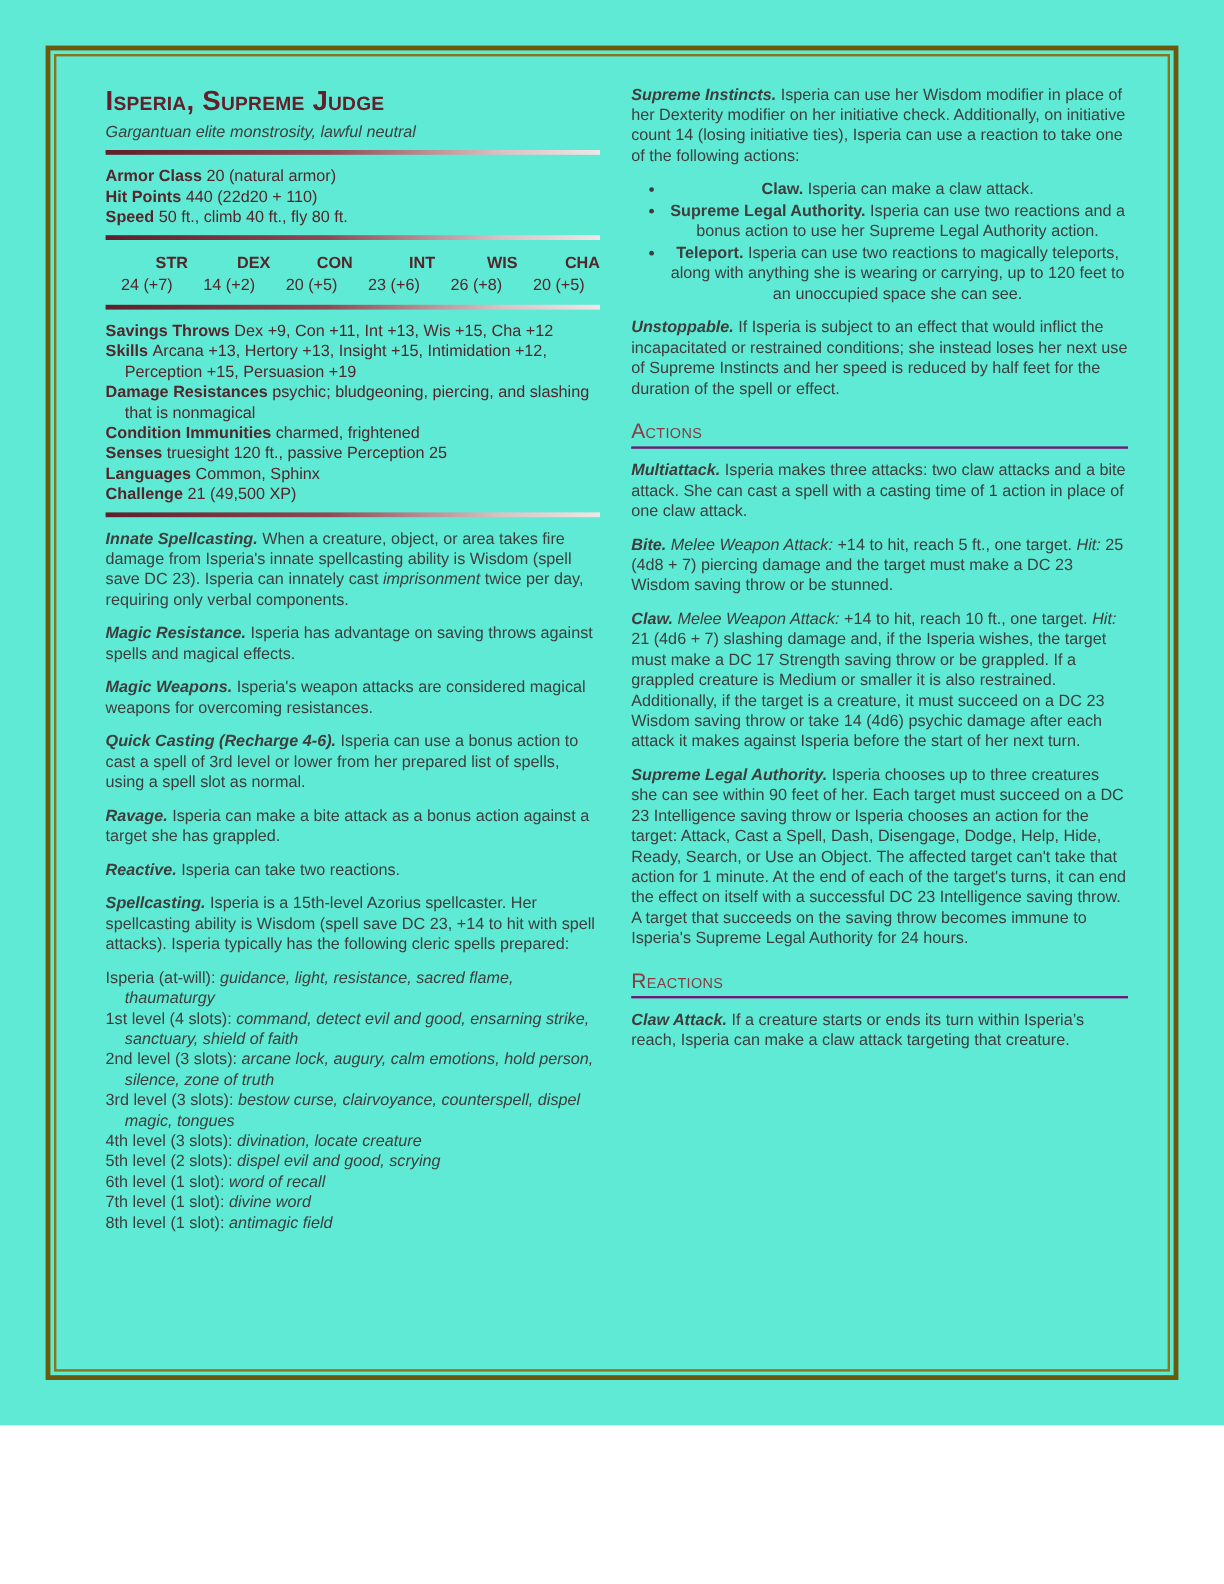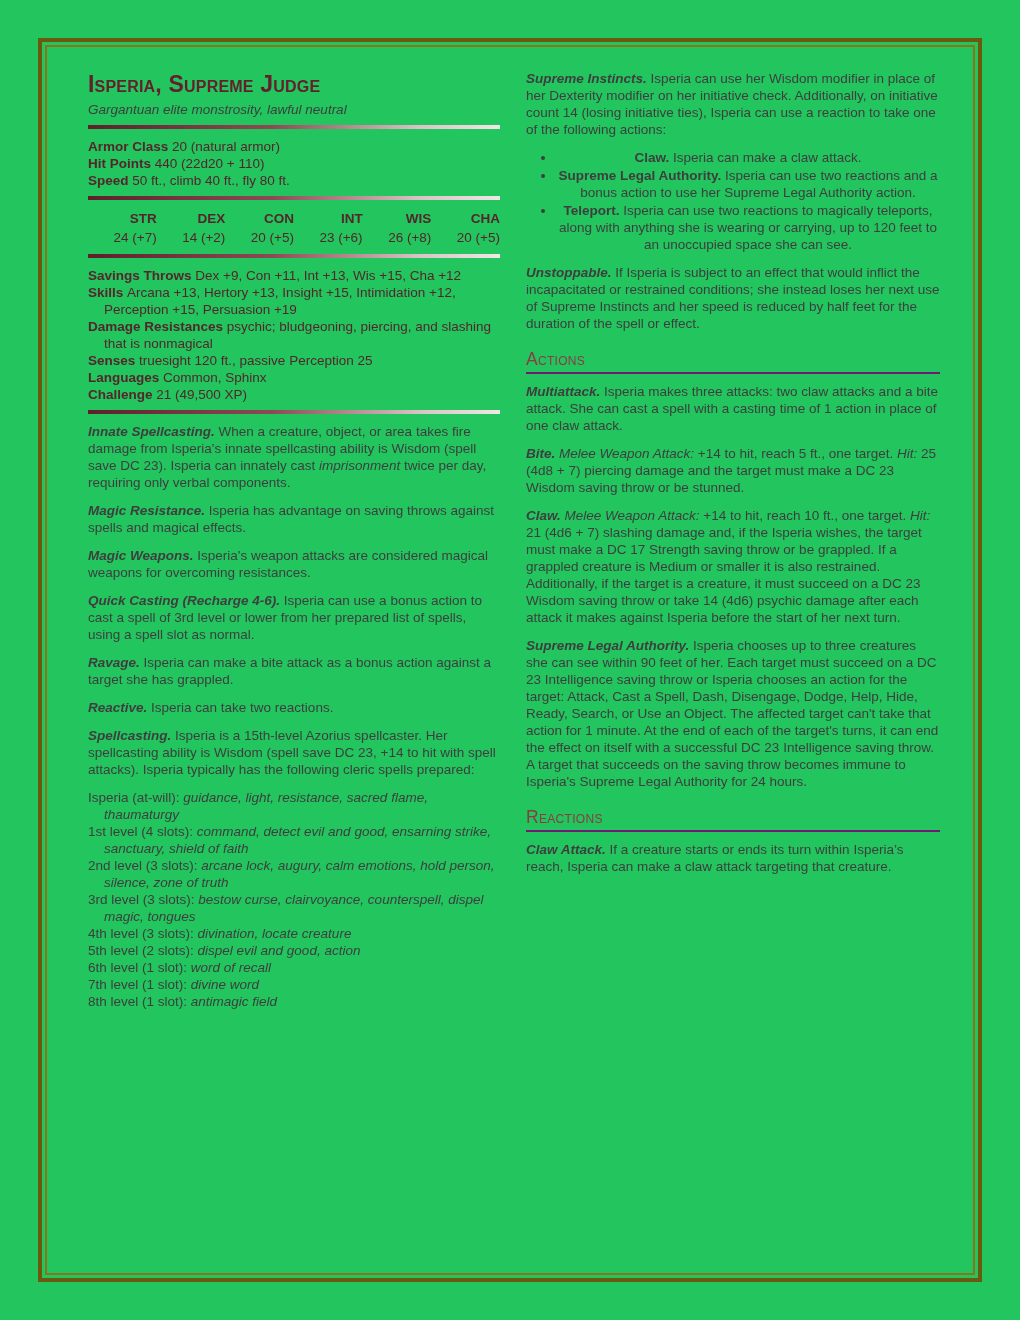--- a/index.html
+++ b/index.html
@@ -1,19 +1,19 @@
 <!DOCTYPE html>
 <html><head>
 <meta charset="utf-8">
 <style>
   html,body{margin:0;padding:0;background:#ffffff;}
   .page{
     position:relative;
-    width:1020px;height:1320px;
-    background:#22c55e;
+    width:1020px;height:1188px;
+    background:#5eead4;
     font-family:"Liberation Sans", sans-serif;
     font-size:13.5px;line-height:1.26;color:#3e3e3e;
     overflow:hidden;
   }
   .frame{position:absolute;left:38px;top:38px;right:38px;bottom:38px;
     border:4px solid #6b590e;padding:3px;box-sizing:border-box;}
   .frame-inner{width:100%;height:100%;border:2px solid #8b751b;box-sizing:border-box;}
   .content{position:absolute;left:88px;top:70px;width:852px;display:flex;gap:26px;}
   .col-left{width:412px;flex:0 0 412px;}
   .col-right{width:414px;flex:0 0 414px;}
@@ -22,21 +22,21 @@
     font-size:23px;font-weight:bold;color:#63202c;
     font-variant:small-caps;letter-spacing:.2px;
   }
   .subtitle{font-style:italic;color:#3e3e3e;margin:0 0 6px 0;}
   .rule{height:4px;border:0;margin:7px 0 9px 0;
     background:linear-gradient(90deg,#5e1f2b 0%,#8e4a54 45%,#d9c2c4 80%,#f0e7e7 100%);}
   .kv{color:#54262c;padding-left:16px;text-indent:-16px;}
   .kv .b{font-weight:bold;}
   .abilities{width:100%;border-collapse:collapse;color:#54262c;margin:2px 0;}
   .abilities th{font-weight:bold;text-align:right;padding:1px 0;}
-  .abilities td{text-align:right;padding:1px 0;}
+  .abilities td{text-align:center;padding:1px 0;}
   p.trait{margin:0 0 11px 0;}
   .tname{font-weight:bold;font-style:italic;}
   .it{font-style:italic;}
   .spell-line{padding-left:16px;text-indent:-16px;}
   .spells-block{margin-top:2px;}
   ul.opts{margin:0 0 11px 0;padding-left:30px;text-align:center;}
   ul.opts li{margin:0 0 1px 0;}
   ul.opts .bname{font-weight:bold;}
   h2.sec{
     margin:16px 0 9px 0;font-size:17.5px;font-weight:normal;
@@ -88,20 +88,21 @@
               <td>20 (+5)</td>
             </tr>
           </tbody>
       </table>
       <div class="rule"></div>
 
       <div id="details">
           <div class="kv"><span class="b">Savings Throws </span><span>Dex +9, Con +11, Int +13, Wis +15, Cha +12</span></div>
           <div class="kv"><span class="b">Skills </span><span>Arcana +13, Hertory +13, Insight +15, Intimidation +12, Perception +15, Persuasion +19</span></div>
           <div class="kv"><span class="b">Damage Resistances </span><span>psychic; bludgeoning, piercing, and slashing that is nonmagical</span></div>
+          <div class="kv"><span class="b">Condition Immunities </span><span>charmed, frightened</span></div>
           <div class="kv"><span class="b">Senses </span><span>truesight 120 ft., passive Perception 25</span></div>
           <div class="kv"><span class="b">Languages </span><span>Common, Sphinx</span></div>
           <div class="kv"><span class="b">Challenge </span><span>21 (49,500 XP)</span></div>
         </div>
       <div class="rule"></div>
 
       <div id="traits" style="margin-top:2px;">
           <p class="trait"><span class="tname">Innate Spellcasting.  </span><span>When a creature, object, or area takes fire damage from  Isperia's innate spellcasting ability is Wisdom (spell save DC 23).  Isperia can innately cast </span><span class="it">imprisonment</span><span> twice per day, requiring only verbal components.</span></p>
           <p class="trait"><span class="tname">Magic Resistance.  </span><span>Isperia has advantage on saving throws against spells and magical effects.</span></p>
           <p class="trait"><span class="tname">Magic Weapons.  </span><span>Isperia's weapon attacks are considered magical weapons for overcoming resistances.</span></p>
@@ -109,21 +110,21 @@
           <p class="trait"><span class="tname">Ravage.  </span><span>Isperia can make a bite attack as a bonus action against a target she has grappled.</span></p>
           <p class="trait"><span class="tname">Reactive.  </span><span>Isperia can take two reactions.</span></p>
           <p class="trait"><span class="tname">Spellcasting.  </span><span>Isperia is a 15th-level Azorius spellcaster.  Her spellcasting ability is Wisdom (spell save DC 23, +14 to hit with spell attacks). Isperia typically has the following cleric spells prepared:</span></p>
         </div>
       <div id="spells" class="spells-block">
           <div class="spell-line"><span>Isperia (at-will): </span><span class="it">guidance, light, resistance, sacred flame, thaumaturgy</span></div>
           <div class="spell-line"><span>1st level (4 slots): </span><span class="it">command, detect evil and good, ensarning strike, sanctuary, shield of faith</span></div>
           <div class="spell-line"><span>2nd level (3 slots): </span><span class="it">arcane lock, augury, calm emotions, hold person, silence, zone of truth</span></div>
           <div class="spell-line"><span>3rd level (3 slots): </span><span class="it">bestow curse, clairvoyance, counterspell, dispel magic, tongues</span></div>
           <div class="spell-line"><span>4th level (3 slots): </span><span class="it">divination, locate creature</span></div>
-          <div class="spell-line"><span>5th level (2 slots): </span><span class="it">dispel evil and good, action</span></div>
+          <div class="spell-line"><span>5th level (2 slots): </span><span class="it">dispel evil and good, scrying</span></div>
           <div class="spell-line"><span>6th level (1 slot): </span><span class="it">word of recall</span></div>
           <div class="spell-line"><span>7th level (1 slot): </span><span class="it">divine word</span></div>
           <div class="spell-line"><span>8th level (1 slot): </span><span class="it">antimagic field</span></div>
         </div>
     </div>
 
     <div class="col-right">
       <div id="right-pre">
           <p class="trait"><span class="tname">Supreme Instincts.  </span><span>Isperia can use her Wisdom modifier in place of her Dexterity modifier on her initiative check.  Additionally, on initiative count 14 (losing initiative ties), Isperia can use a reaction to take one of the following actions:</span></p>
         </div>

